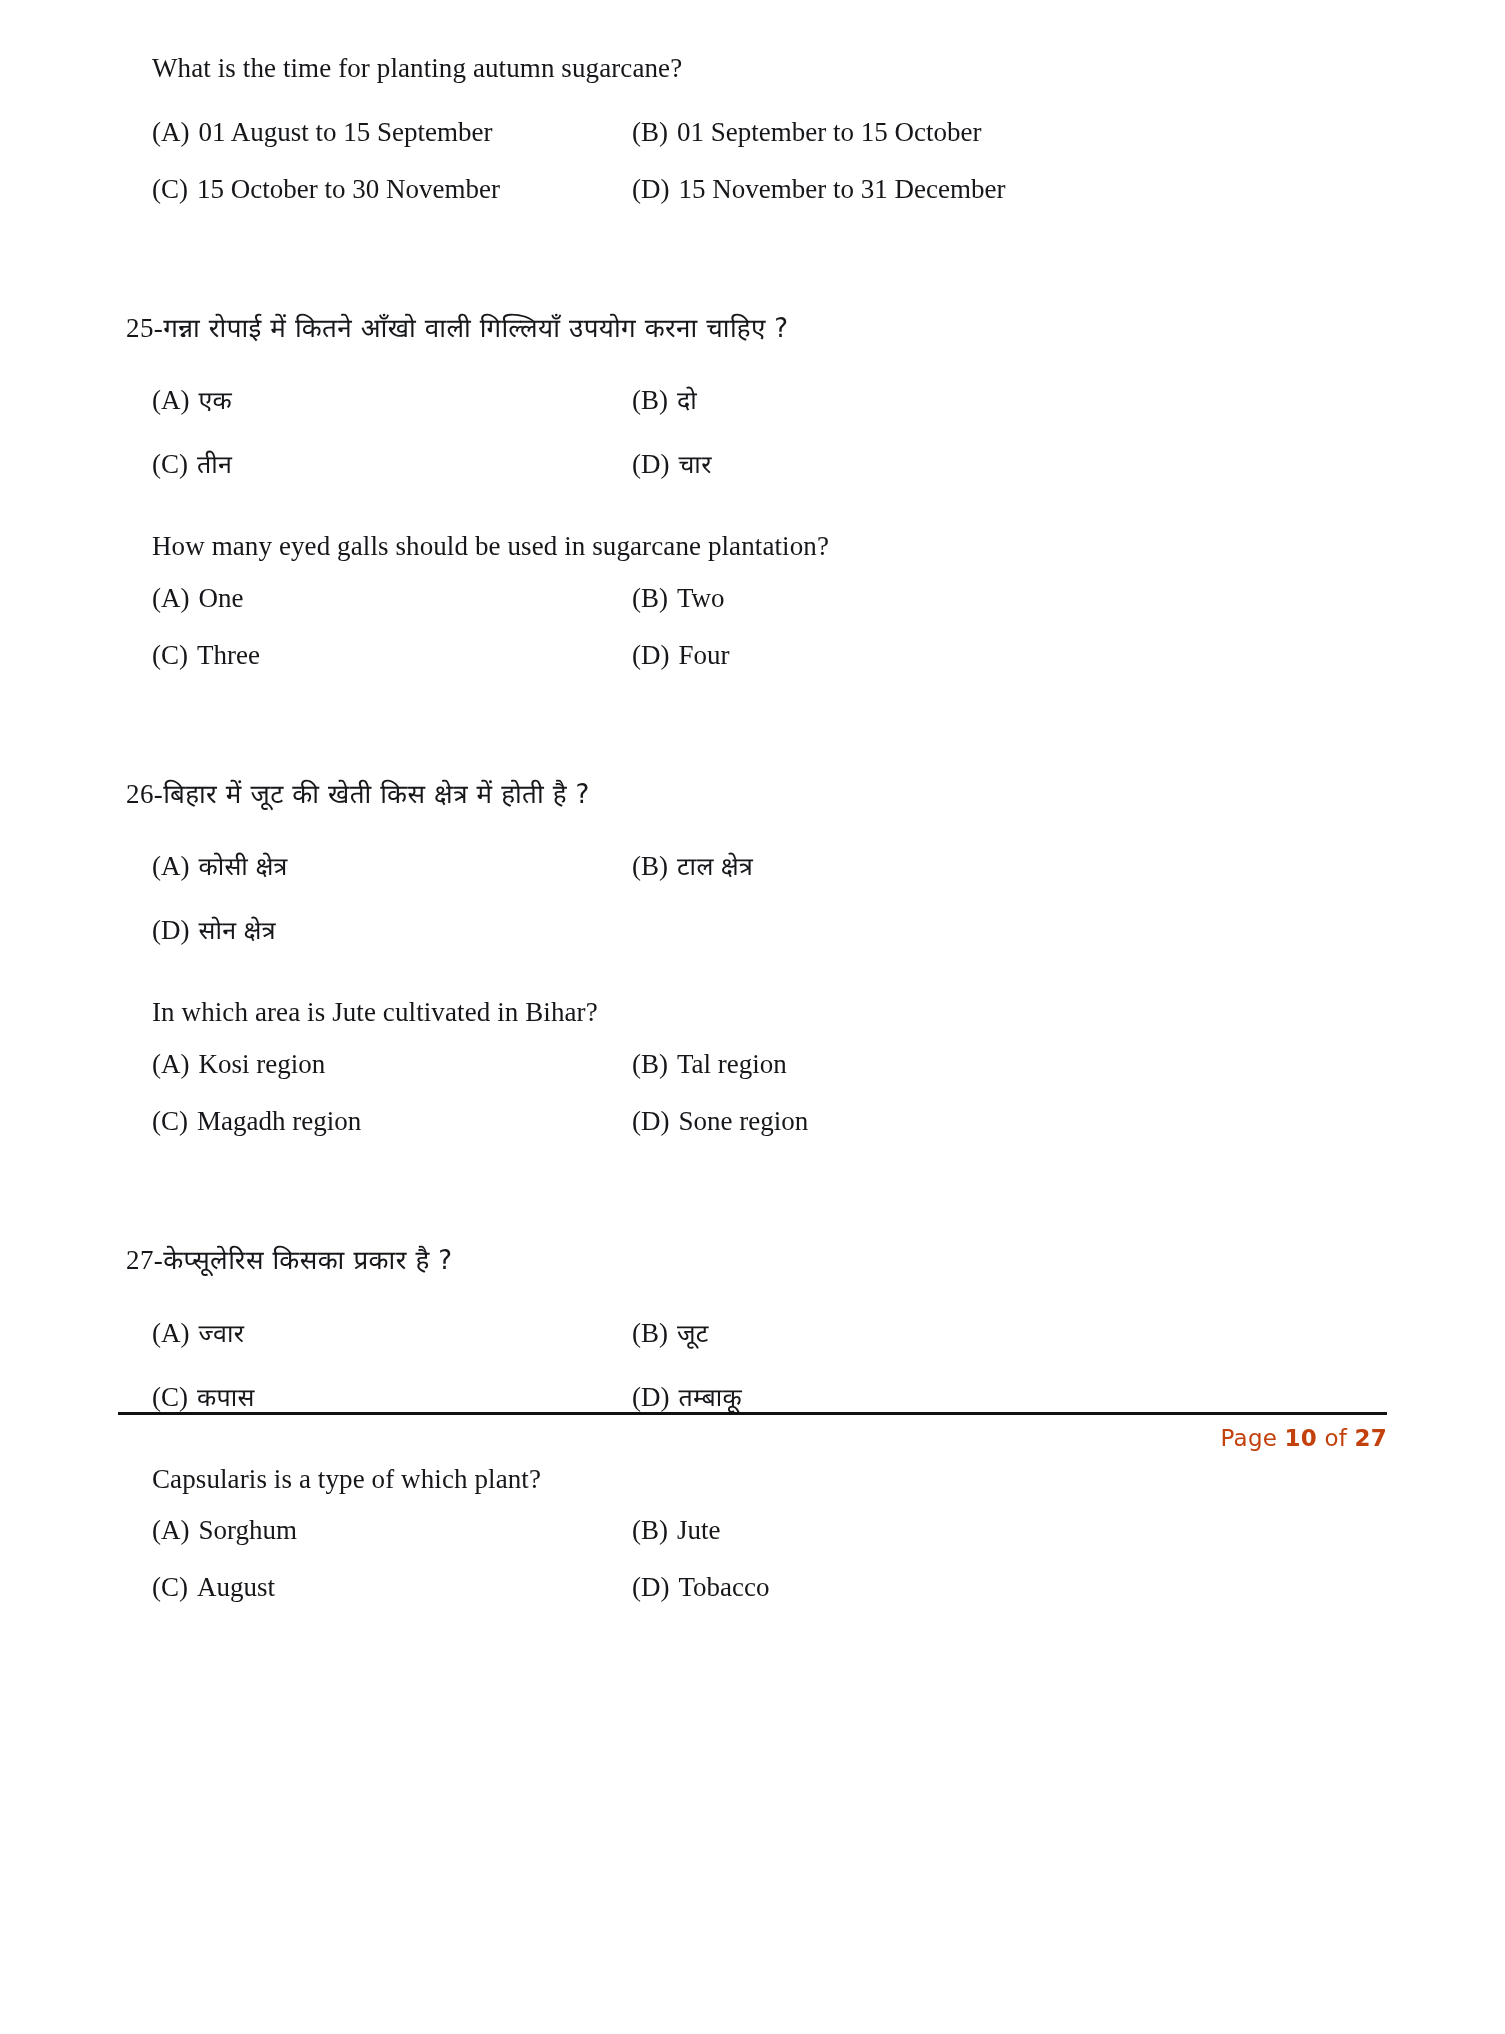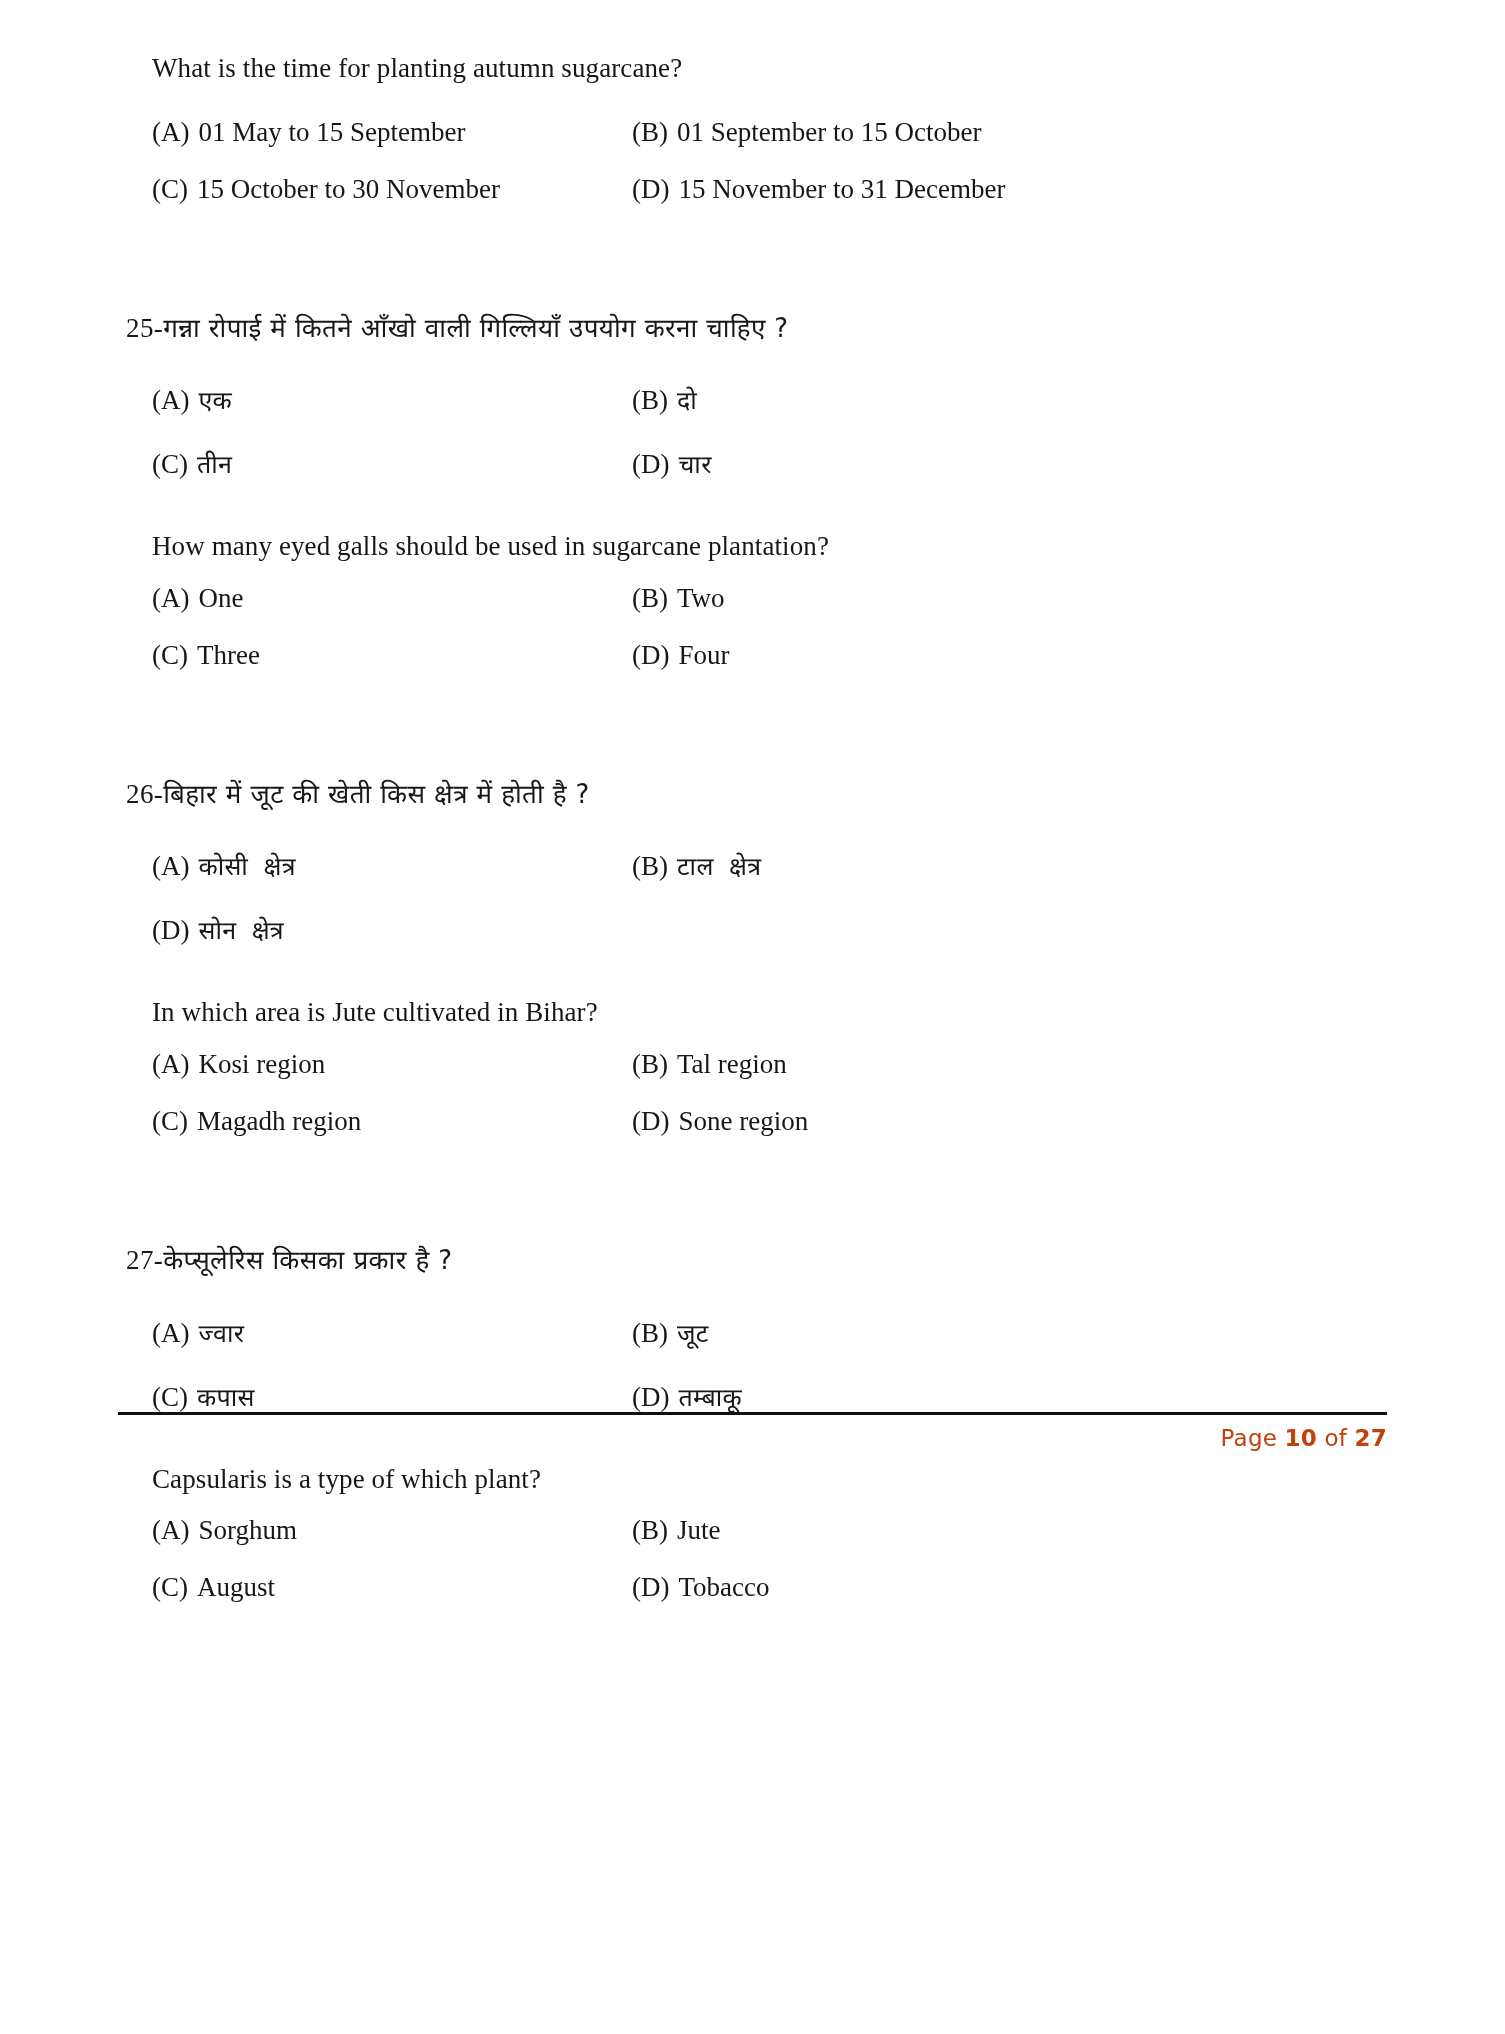--- a/index.html
+++ b/index.html
@@ -69,21 +69,21 @@
     white-space: nowrap;
   }
   .opt .lbl {
     font-family: "Liberation Serif", serif;
     margin-right: 9px;
   }
   .opt .txt-en {
     font-family: "Liberation Serif", serif;
   }
   .opt .txt-hi {
-    font-family: Liberation Mono, monospace;
+    font-family: Liberation Sans, sans-serif;
     font-size: 25px;
     letter-spacing: 0.3px;
   }
 
   .sp-xs { height: 18px; }
   .sp-s  { height: 30px; }
   .sp-l  { height: 72px; }
 
   .optrow { height: 57px; }
   .optrow-hi { height: 64px; }
@@ -113,21 +113,21 @@
 <body>
 
 <div class="page">
   <div class="content">
 
     <div class="qblock">
       <p class="qline-en">What is the time for planting autumn sugarcane?</p>
       <div class="sp-s"></div>
       <div class="opts">
         <div class="optrow opt">
-          <span class="lbl">(A)</span><span class="txt-en">01 May to 15 September</span>
+          <span class="lbl">(A)</span><span class="txt-en">01 August to 15 September</span>
         </div>
         <div class="optrow opt">
           <span class="lbl">(B)</span><span class="txt-en">01 September to 15 October</span>
         </div>
         <div class="optrow opt">
           <span class="lbl">(C)</span><span class="txt-en">15 October to 30 November</span>
         </div>
         <div class="optrow opt">
           <span class="lbl">(D)</span><span class="txt-en">15 November to 31 December</span>
         </div>

